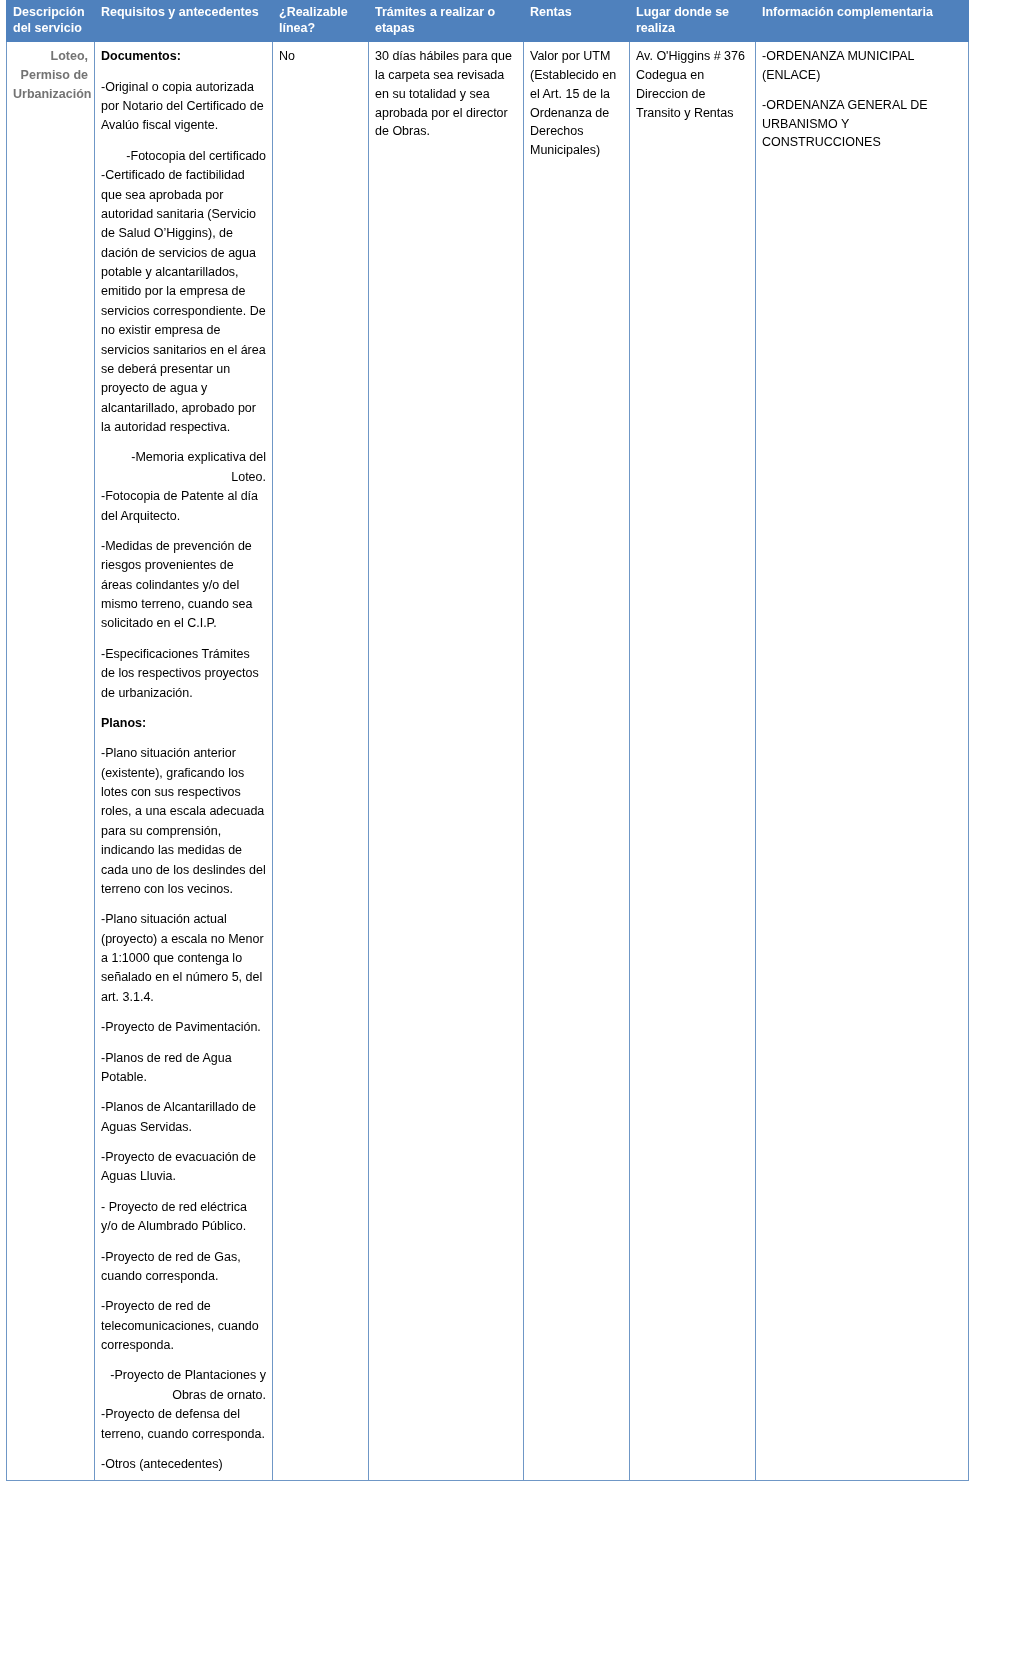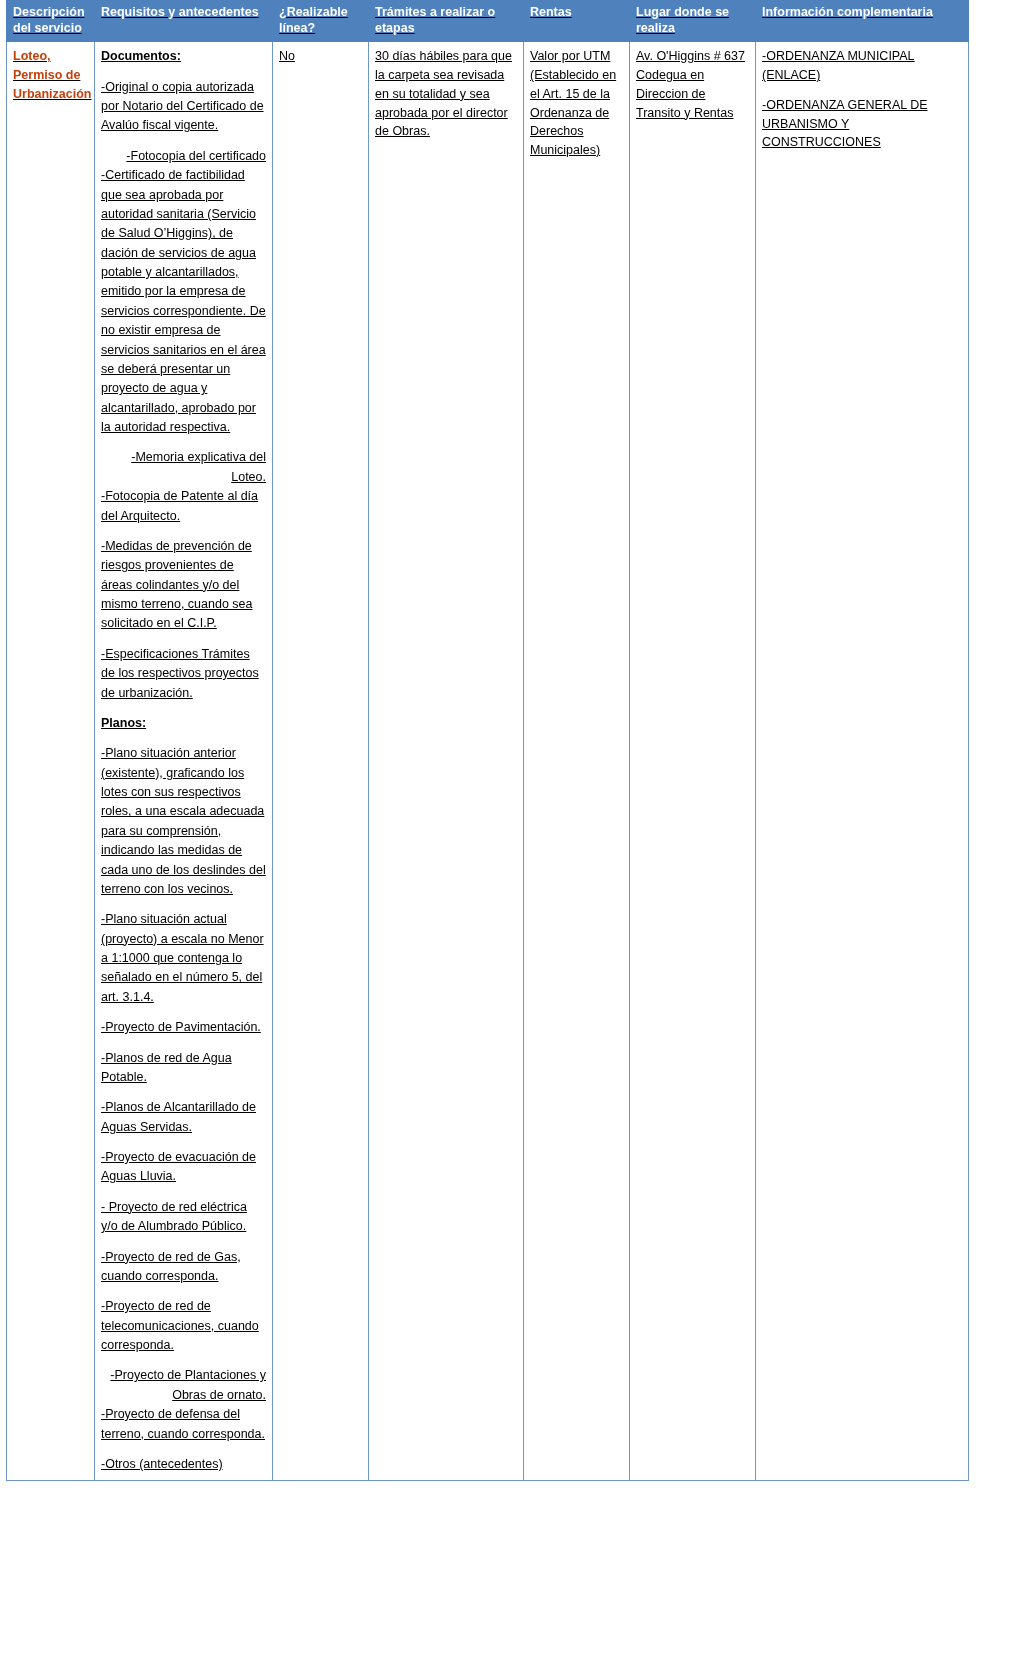--- a/index.html
+++ b/index.html
@@ -10,21 +10,20 @@
   body {
     font-family: "Liberation Sans", sans-serif;
     width: 1013px;
     height: 1660px;
     overflow: hidden;
   }
   #doc {
     width: 895px;
     box-sizing: border-box;
     padding: 0;
-    text-decoration: underline;
   }
   table.req-table {
     border-collapse: collapse;
     table-layout: fixed;
     width: 962px;
     margin: 0 0 0 6px;
   }
   table.req-table th,
   table.req-table td {
     border: 1px solid #6f97c6;
@@ -48,21 +47,22 @@
   col.c3 { width: 96px; }
   col.c4 { width: 155px; }
   col.c5 { width: 106px; }
   col.c6 { width: 126px; }
   col.c7 { width: 213px; }
 
   td.col-desc {
     font-size: 12.5px;
     font-weight: bold;
     line-height: 1.5;
-    color: #c2410c;
+    color: #737373;
+    text-align: right;
   }
   td.col-req {
     font-size: 12.5px;
     line-height: 1.55;
     color: #000;
   }
   td.col-linea,
   td.col-tram,
   td.col-valor,
   td.col-lugar,
@@ -128,21 +128,21 @@
           <div class="blk">- Proyecto de red eléctrica y/o de Alumbrado Público.</div>
           <div class="blk">-Proyecto de red de Gas, cuando corresponda.</div>
           <div class="blk">-Proyecto de red de telecomunicaciones, cuando corresponda.</div>
           <div class="blk tight">-Proyecto de Plantaciones y Obras de ornato.</div>
           <div class="blk">-Proyecto de defensa del terreno, cuando corresponda.</div>
           <div class="blk">-Otros (antecedentes)</div>
         </td>
         <td class="col-linea">No</td>
         <td class="col-tram">30 días hábiles para que la carpeta sea revisada en su totalidad y sea aprobada por el director de Obras.</td>
         <td class="col-valor">Valor por UTM (Establecido en el Art. 15 de la Ordenanza de Derechos Municipales)</td>
-        <td class="col-lugar">Av. O'Higgins # 637 Codegua en Direccion de Transito y Rentas</td>
+        <td class="col-lugar">Av. O'Higgins # 376 Codegua en Direccion de Transito y Rentas</td>
         <td class="col-info">
           <div class="blk">-ORDENANZA MUNICIPAL (ENLACE)</div>
           <div class="blk">-ORDENANZA GENERAL DE URBANISMO Y CONSTRUCCIONES</div>
         </td>
       </tr>
     </tbody>
   </table>
 </div>
 
 </body></html>

